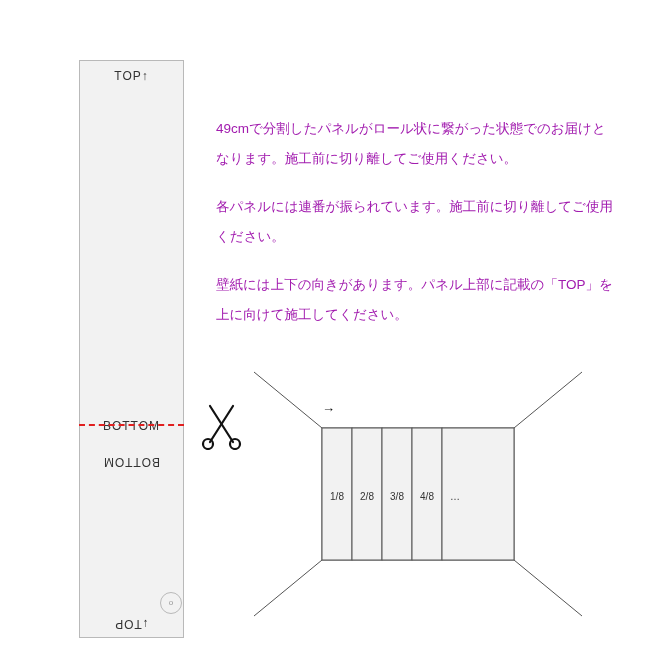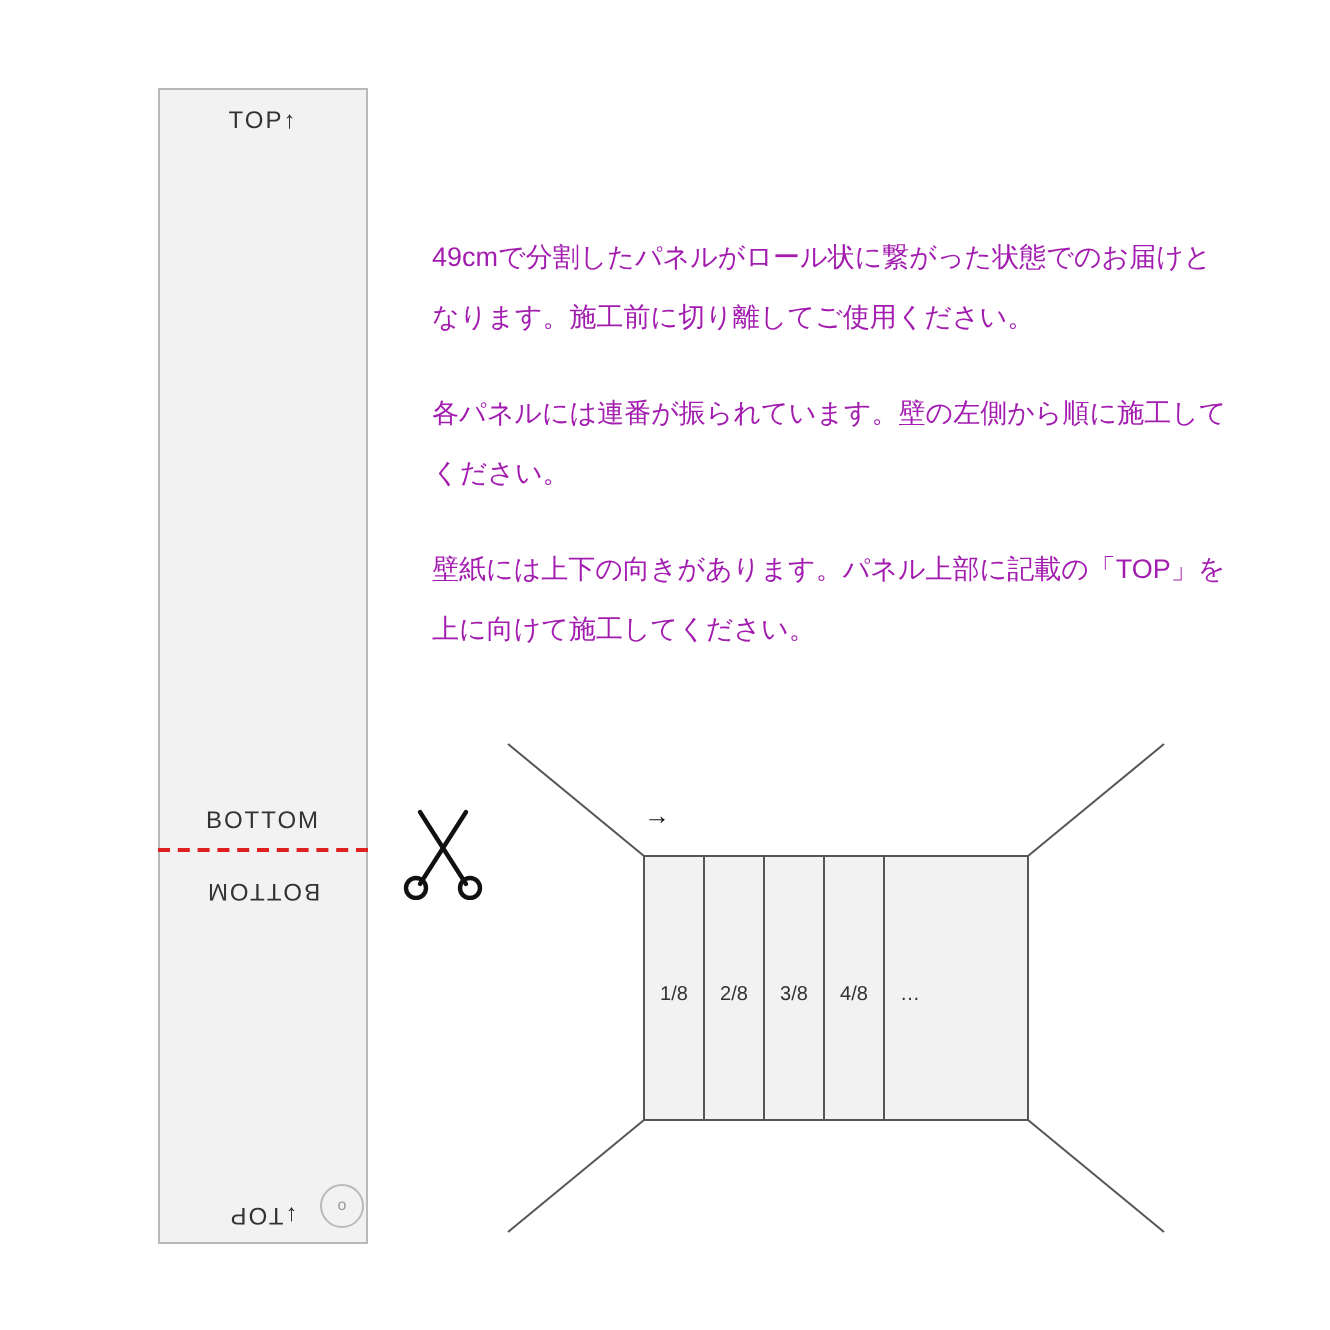--- a/index.html
+++ b/index.html
@@ -13,21 +13,21 @@
     position: relative;
     font-family: "Liberation Sans", sans-serif;
     color: #222222;
     overflow: hidden;
   }
 
   
   #roll-panel {
     position: absolute;
     left: 79px;
-    top: 44px;
+    top: 60px;
     width: 105px;
     height: 578px;
     background: #f2f2f2;
     border: 1px solid #b9b9b9;
     box-sizing: border-box;
   }
   .roll-label {
     position: absolute;
     width: 100%;
     text-align: center;
@@ -135,21 +135,21 @@
   <svg viewBox="0 0 46 50" width="46" height="50">
     <line x1="10" y1="6" x2="33" y2="42" stroke="#111111" stroke-width="2.2" stroke-linecap="round"></line>
     <line x1="33" y1="6" x2="10" y2="42" stroke="#111111" stroke-width="2.2" stroke-linecap="round"></line>
     <circle cx="8" cy="44" r="5" fill="none" stroke="#111111" stroke-width="2.2"></circle>
     <circle cx="35" cy="44" r="5" fill="none" stroke="#111111" stroke-width="2.2"></circle>
   </svg>
 </div>
 
 <div id="instructions">
   <p>49cmで分割したパネルがロール状に繋がった状態でのお届けとなります。施工前に切り離してご使用ください。</p>
-  <p>各パネルには連番が振られています。壁の左側から順に施工してください。</p>
+  <p>各パネルには連番が振られています。施工前に切り離してご使用ください。</p>
   <p>壁紙には上下の向きがあります。パネル上部に記載の「TOP」を上に向けて施工してください。</p>
 </div>
 
 <div id="room-diagram">
   <svg viewBox="0 0 350 252" width="350" height="252">
 
     <g stroke="#555555" stroke-width="1" fill="none">
       <line x1="2" y1="4" x2="70" y2="60"></line>
       <line x1="330" y1="4" x2="262" y2="60"></line>
       <line x1="2" y1="248" x2="70" y2="192"></line>

